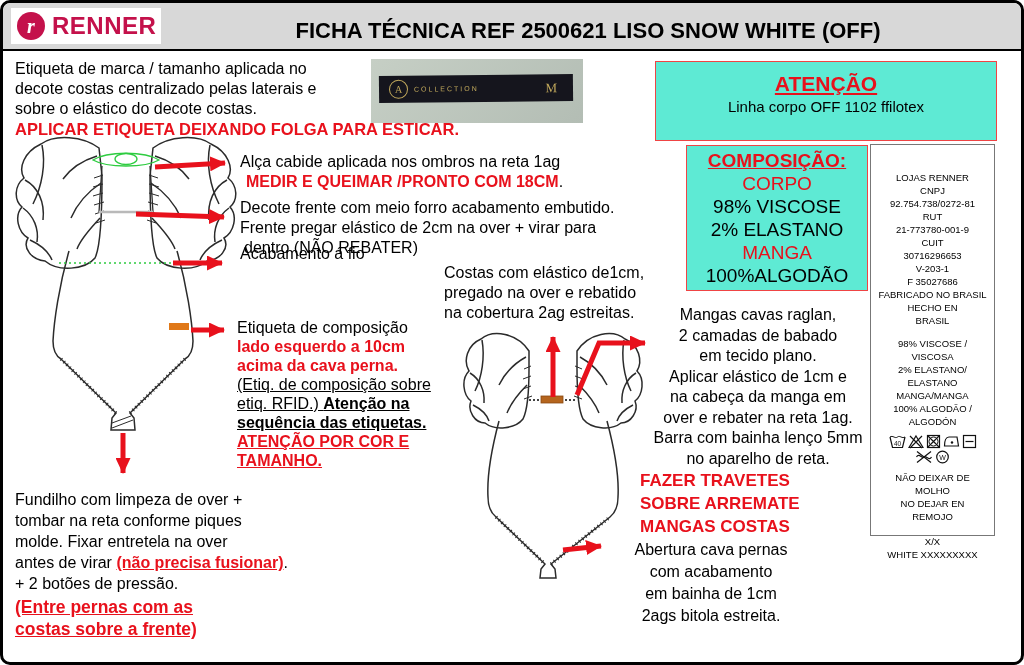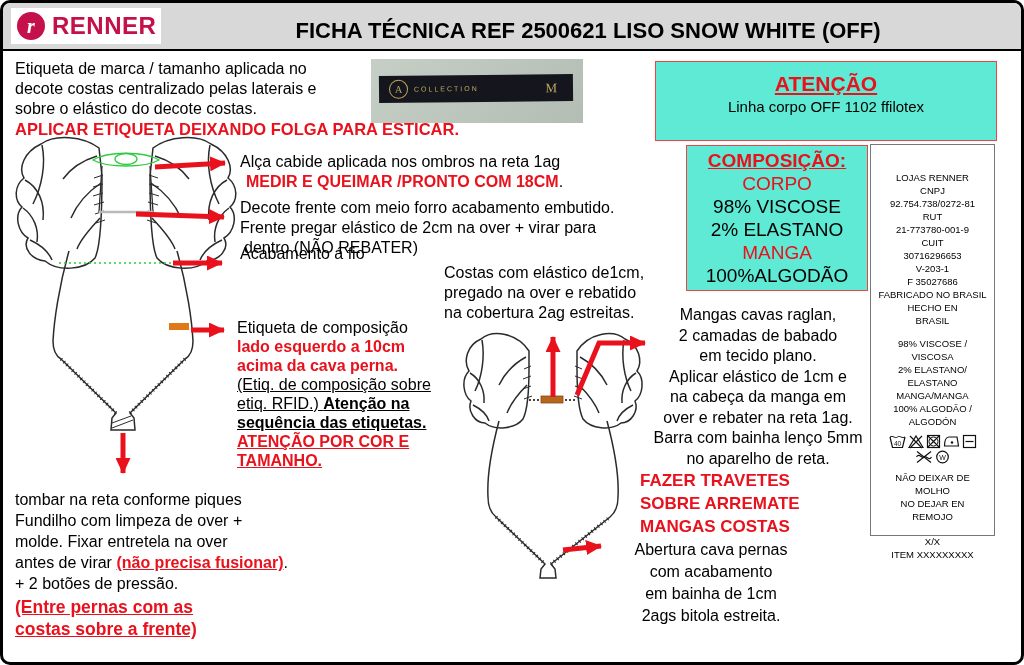--- a/index.html
+++ b/index.html
@@ -156,21 +156,21 @@
       </div>
     </div>
     <div class="sec4 lineblocks">
       <div>NÃO DEIXAR DE</div>
       <div>MOLHO</div>
       <div>NO DEJAR EN</div>
       <div>REMOJO</div>
     </div>
     <div class="sec5 lineblocks">
       <div>X/X</div>
-      <div>ITEM XXXXXXXXX</div>
+      <div>WHITE XXXXXXXXX</div>
     </div>
   </div>
 
   <svg class="abs" style="left:6px;top:133px;z-index:1;" width="232" height="310" viewBox="0 0 232 310">
     <g id="fwing" fill="none" stroke="#2b2b2b" stroke-width="1.5">
       <path d="M90,12 C74,0 46,-2 32,8 C15,16 9,32 15,42 C5,50 5,64 13,71 C5,80 9,96 19,102 C13,112 23,124 36,125 C49,136 76,134 86,122 C91,112 93,85 93,40 Z" fill="#fff"></path>
       <path d="M33,9 C37,28 33,50 24,68"></path>
       <path d="M16,44 C29,51 36,66 34,84"></path>
       <path d="M14,72 C25,80 30,93 28,106"></path>
       <path d="M21,104 C32,109 40,117 43,124"></path>
@@ -272,22 +272,22 @@
   </div>
 
   <div class="abs t ctr lineblocks" style="left:608px;top:536px;width:200px;line-height:22px;z-index:10;">
     <div>Abertura cava pernas</div>
     <div>com acabamento</div>
     <div>em bainha de 1cm</div>
     <div>2ags bitola estreita.</div>
   </div>
 
   <div class="abs t lineblocks" style="left:12px;top:486px;line-height:21px;z-index:10;">
+    <div>Fundilho com limpeza de over +</div>
     <div>tombar na reta conforme piques</div>
-    <div>Fundilho com limpeza de over +</div>
     <div>molde. Fixar entretela na over</div>
     <div><span>antes de virar </span><span class="b u red">(não precisa fusionar)</span><span>.</span></div>
     <div>+ 2 botões de pressão.</div>
     <div class="b u red" style="font-size:17.5px;line-height:22px;margin-top:2px;">(Entre pernas com as</div>
     <div class="b u red" style="font-size:17.5px;line-height:22px;">costas sobre a frente)</div>
   </div>
 
 </div>
 
 </body></html>

